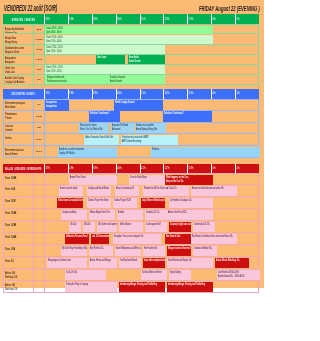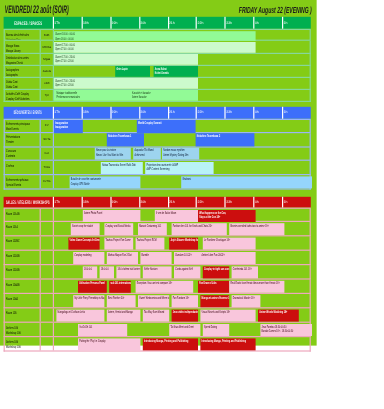--- a/index.html
+++ b/index.html
@@ -1,18 +1,18 @@
 <!DOCTYPE html>
 <html><head>
 <meta charset="utf-8">
 <style>
   html,body{margin:0;padding:0;background:#fff;}
   body{width:264px;height:341px;overflow:hidden;
        font-family:"Liberation Sans",sans-serif;color:#111;}
-  #page{position:relative;width:264px;height:288px;background:#84cc16;}
+  #page{position:relative;width:264px;height:288px;background:#fdba74;}
 
   .title-fr{position:absolute;left:4px;top:4.1px;font-size:9.2px;font-weight:bold;
             font-style:italic;white-space:nowrap;color:#1a1a1a;line-height:1;
             transform:scaleX(0.47);transform-origin:0 0;}
   .title-en{position:absolute;left:199px;top:4.8px;font-size:7.4px;font-weight:bold;
             font-style:italic;white-space:nowrap;color:#1a1a1a;line-height:1;
             transform:scaleX(0.57);transform-origin:0 0;}
 
   .section{position:absolute;left:3px;width:256px;}
   .sechead{position:relative;width:256px;}

